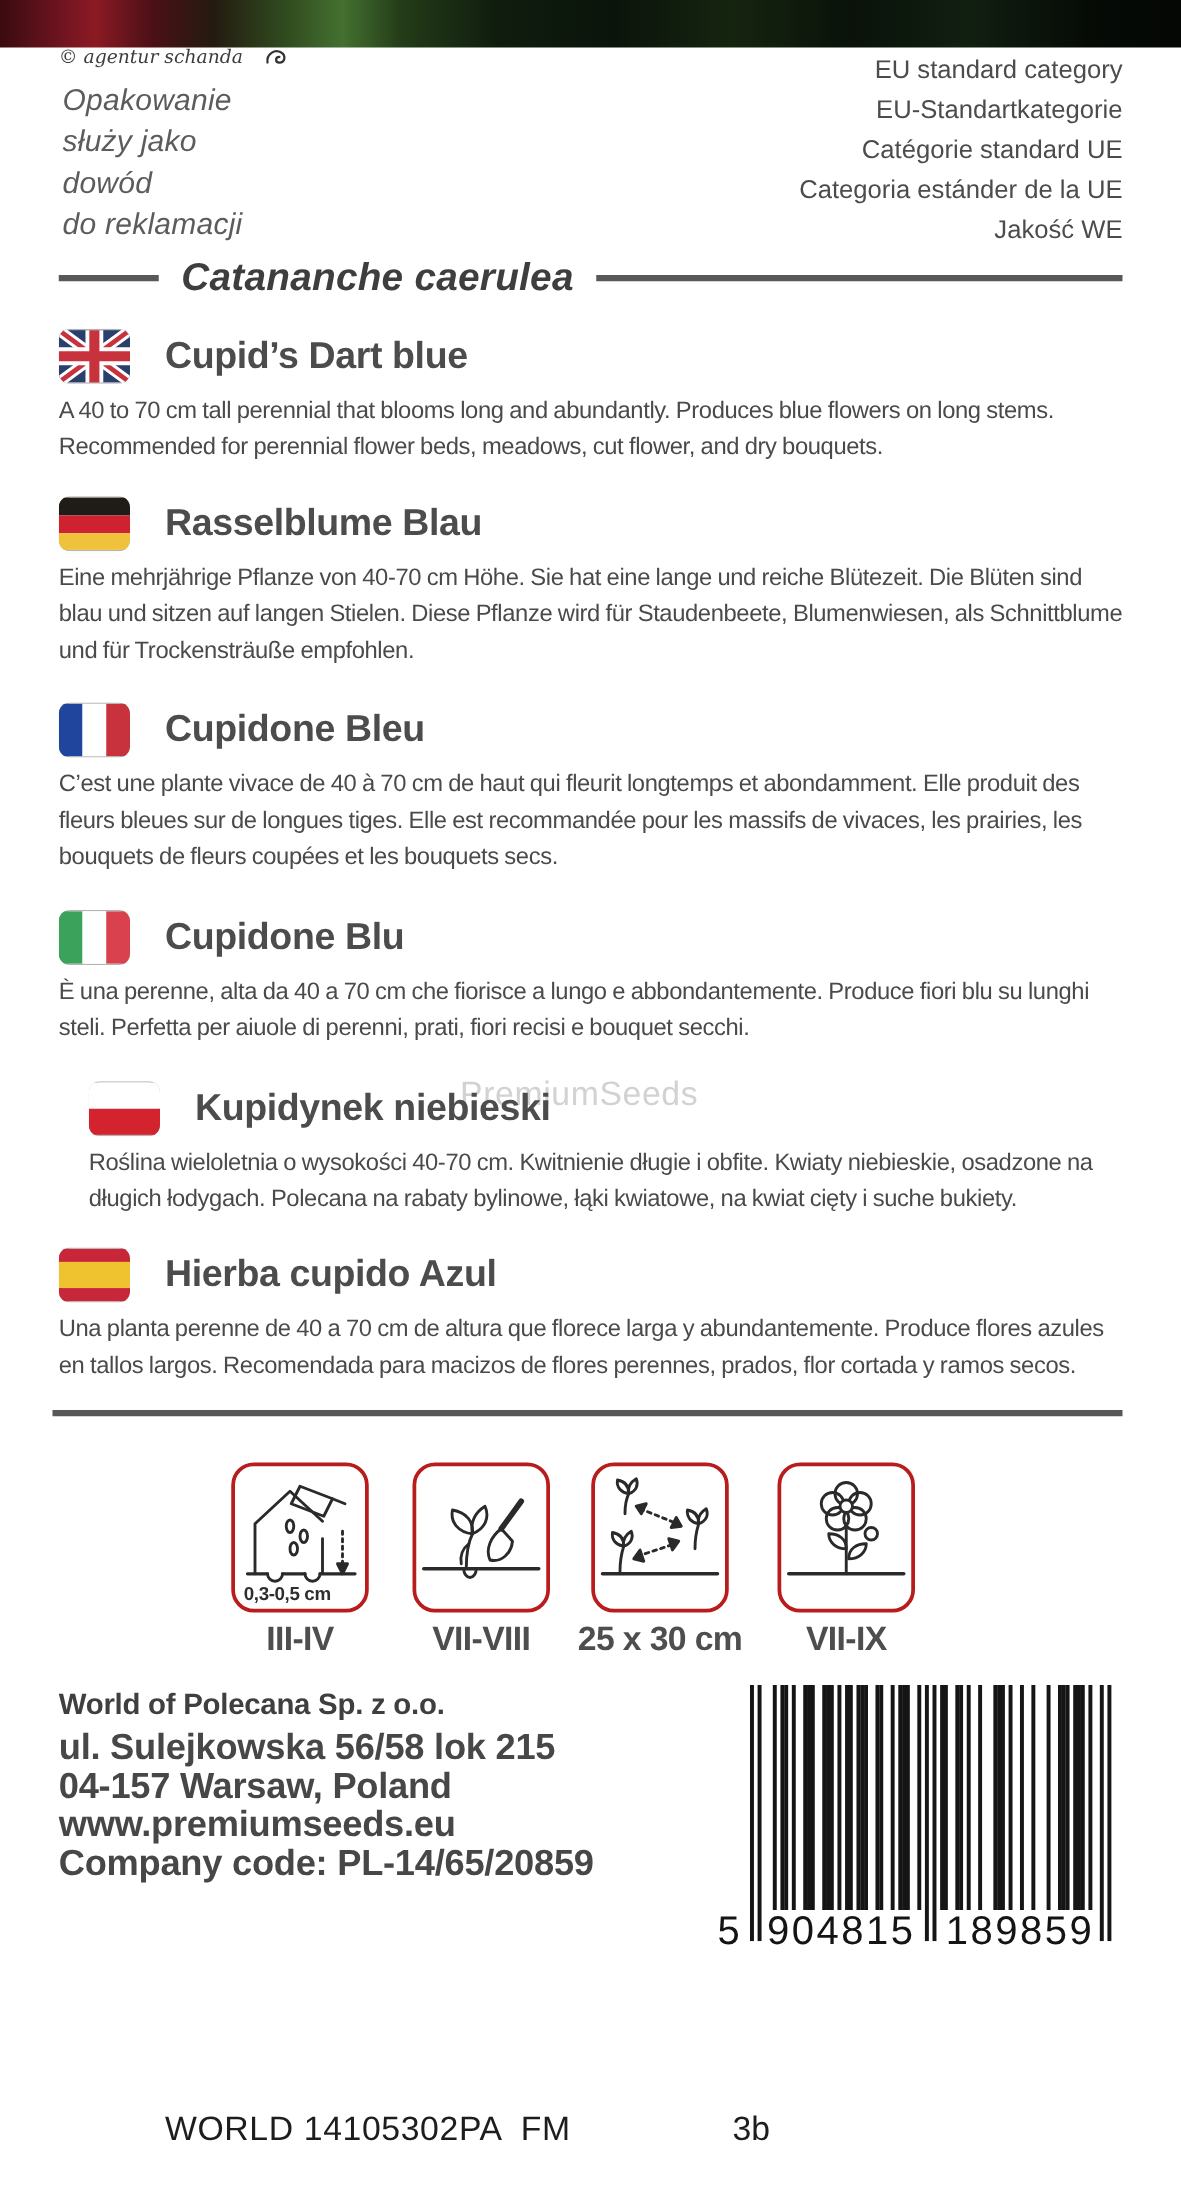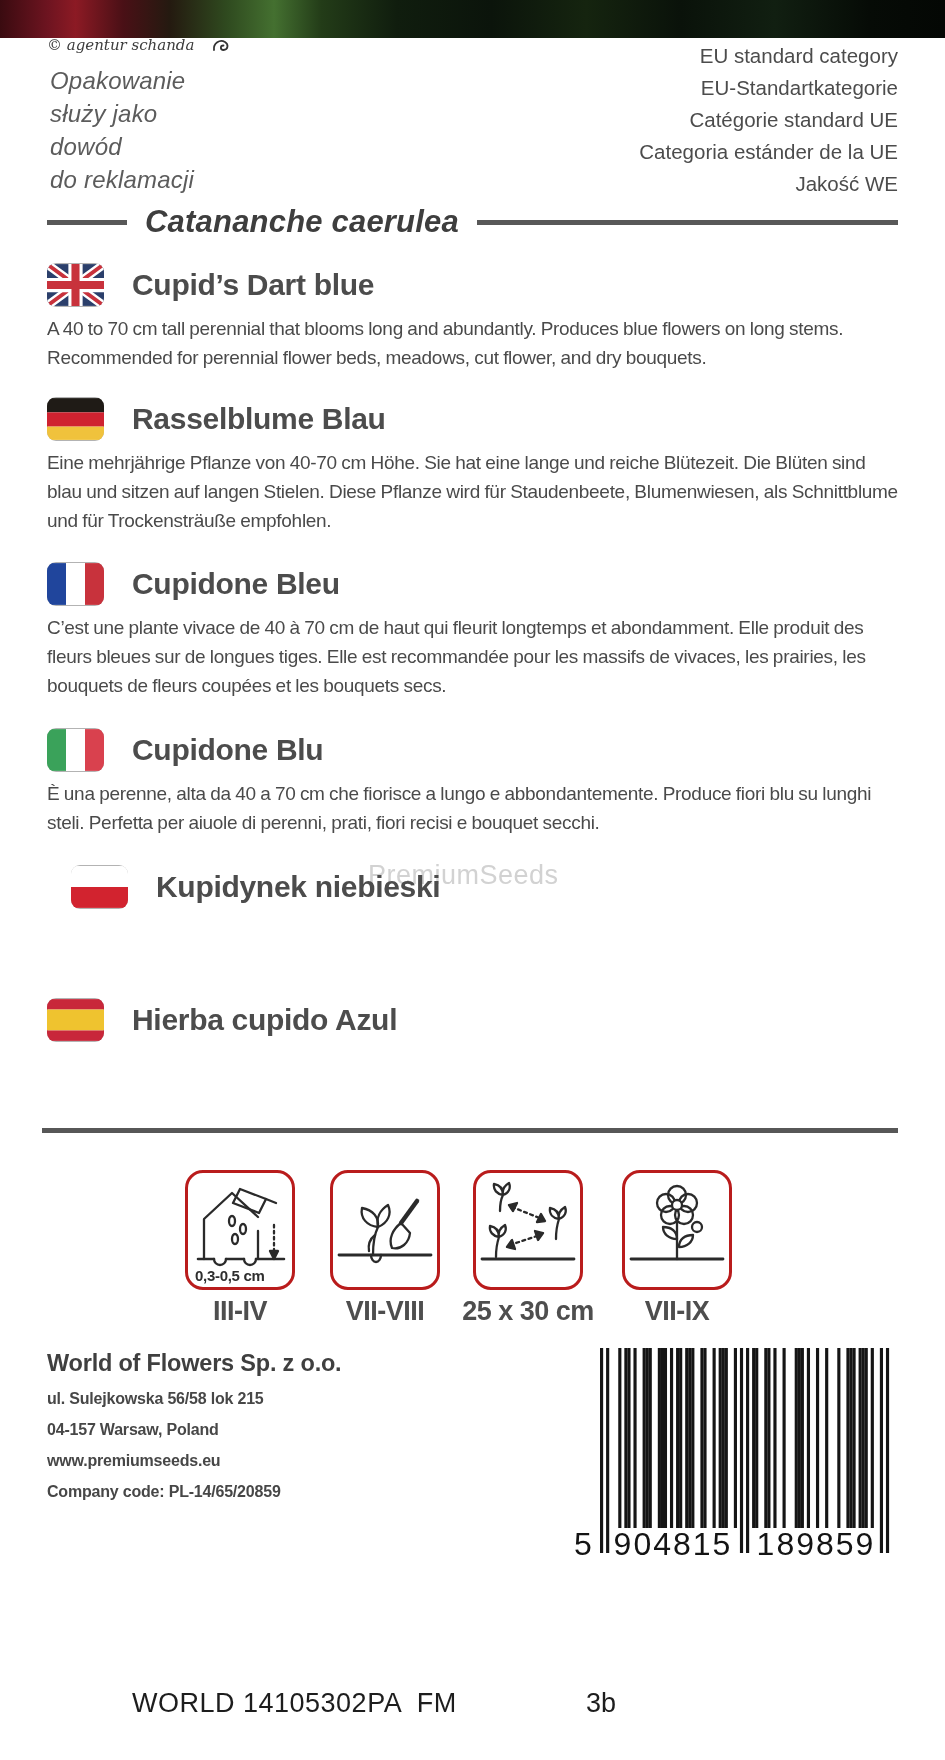--- a/index.html
+++ b/index.html
@@ -50,21 +50,21 @@
     border:3px solid #b91c1c;border-radius:18px;background:#fff;}
   #picto-1{left:185px;} #picto-2{left:330px;} #picto-3{left:473px;} #picto-4{left:622px;}
   .picto svg{position:absolute;left:0;top:0;}
   .picto-inner-label{position:absolute;left:7px;bottom:3px;font-size:15px;font-weight:bold;color:#2e2e2e;letter-spacing:-.3px;}
   .picto-label{position:absolute;top:1296px;width:150px;text-align:center;
     font-size:27px;font-weight:bold;color:#4e4e4e;letter-spacing:-.5px;}
   #picto-label-1{left:165px;} #picto-label-2{left:310px;} #picto-label-3{left:453px;} #picto-label-4{left:602px;}
   
   #address{position:absolute;left:47px;top:1350px;}
   #address .company{font-size:23.5px;font-weight:bold;color:#3f3f3f;margin-bottom:6px;letter-spacing:-.2px;}
-  #address .addr-line{font-size:16px;line-height:31px;color:#474747;font-weight:bold;letter-spacing:-.2px;}
+  #address .addr-line{font-size:29px;line-height:31px;color:#474747;font-weight:bold;letter-spacing:-.2px;}
   
   #barcode{position:absolute;left:572px;top:1348px;width:320px;height:212px;}
   #barcode-svg{position:absolute;left:28px;top:0;}
   .bc-digit{position:absolute;top:178px;font-size:32px;color:#141414;letter-spacing:2px;}
   #bc-left{left:2px;width:24px;letter-spacing:0;}
   #bc-g1{left:39px;width:124px;text-align:center;}
   #bc-g2{left:182px;width:124px;text-align:center;}
   
   #footer-print-code{position:absolute;left:132px;top:1688px;font-size:27px;color:#1d1d1d;
     white-space:pre;letter-spacing:.5px;}
@@ -167,33 +167,35 @@
 <div class="section" id="section-pl">
   <div class="sec-head">
     <span class="flag">
       <svg viewBox="0 0 60 44">
           <rect width="60" height="22" fill="#ffffff"></rect>
         <rect y="22" width="60" height="22" fill="#d2232f"></rect>
         </svg>
     </span>
     <span class="sec-title">Kupidynek niebieski</span>
   </div>
+  <div class="sec-body">Roślina wieloletnia o wysokości 40-70 cm. Kwitnienie długie i obfite. Kwiaty niebieskie, osadzone na długich łodygach. Polecana na rabaty bylinowe, łąki kwiatowe, na kwiat cięty i suche bukiety.</div>
 </div>
 
 <div class="section" id="section-es">
   <div class="sec-head">
     <span class="flag">
       <svg viewBox="0 0 60 44">
           <rect width="60" height="11" fill="#c8273a"></rect>
         <rect y="11" width="60" height="22" fill="#efc32f"></rect>
         <rect y="33" width="60" height="11" fill="#c8273a"></rect>
         </svg>
     </span>
     <span class="sec-title">Hierba cupido Azul</span>
   </div>
+  <div class="sec-body">Una planta perenne de 40 a 70 cm de altura que florece larga y abundantemente. Produce flores azules en tallos largos. Recomendada para macizos de flores perennes, prados, flor cortada y ramos secos.</div>
 </div>
 
 <div id="section-divider"></div>
 
 <div class="picto" id="picto-1">
   <svg class="ico" width="104" height="114" viewBox="0 0 104 114">
     <path d="M16 86 V46 L44 20 L70 44"></path>
     <path d="M70 58 V86"></path>
     <path d="M10 86 H26 M38 86 H56 M68 86 H96" stroke-width="2.6"></path>
     <path d="M26 86 a6 6 0 0 0 12 0 M56 86 a6 6 0 0 0 12 0"></path>
@@ -245,21 +247,21 @@
     <circle cx="52" cy="32" r="5" fill="#fff"></circle>
     <circle cx="72" cy="54" r="5"></circle>
   </svg>
 </div>
 <div class="picto-label" id="picto-label-1">III-IV</div>
 <div class="picto-label" id="picto-label-2">VII-VIII</div>
 <div class="picto-label" id="picto-label-3">25 x 30 cm</div>
 <div class="picto-label" id="picto-label-4">VII-IX</div>
 
 <div id="address">
-  <div class="company">World of Flowers Sp. z o.o.</div>
+  <div class="company">World of Polecana Sp. z o.o.</div>
   <div class="addr-line">ul. Sulejkowska 56/58 lok 215</div>
   <div class="addr-line">04-157 Warsaw, Poland</div>
   <div class="addr-line">www.premiumseeds.eu</div>
   <div class="addr-line">Company code: PL-14/65/20859</div>
 </div>
 
 <div id="barcode">
   <svg id="barcode-svg" width="290" height="205" viewBox="0 0 290 205">
       <rect x="0.00" y="0" width="3.15" height="205" fill="#151515"></rect>
       <rect x="6.08" y="0" width="3.15" height="205" fill="#151515"></rect>

